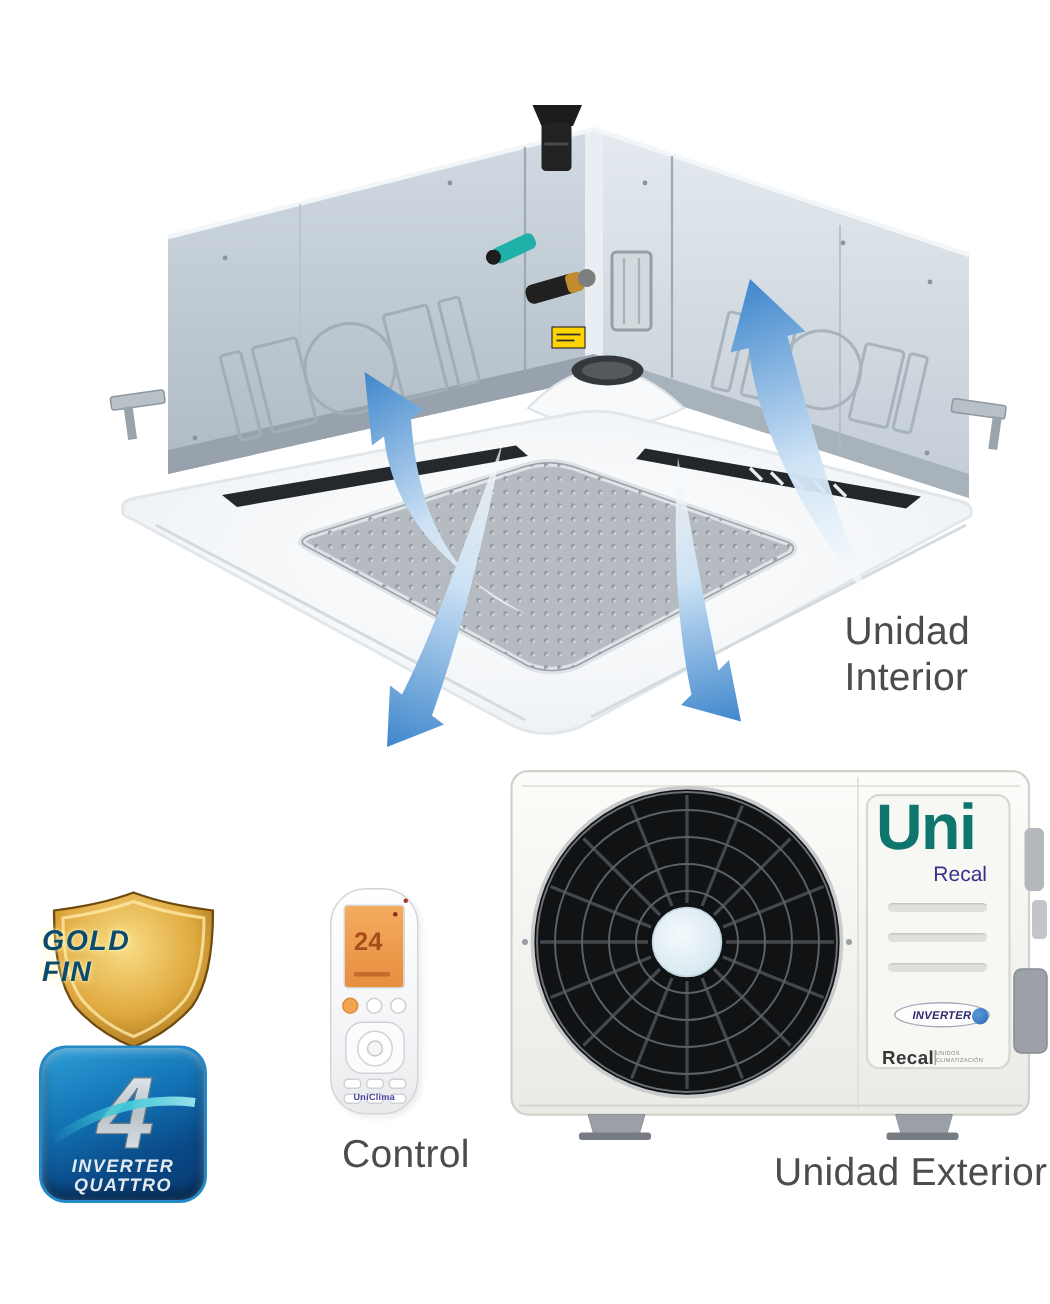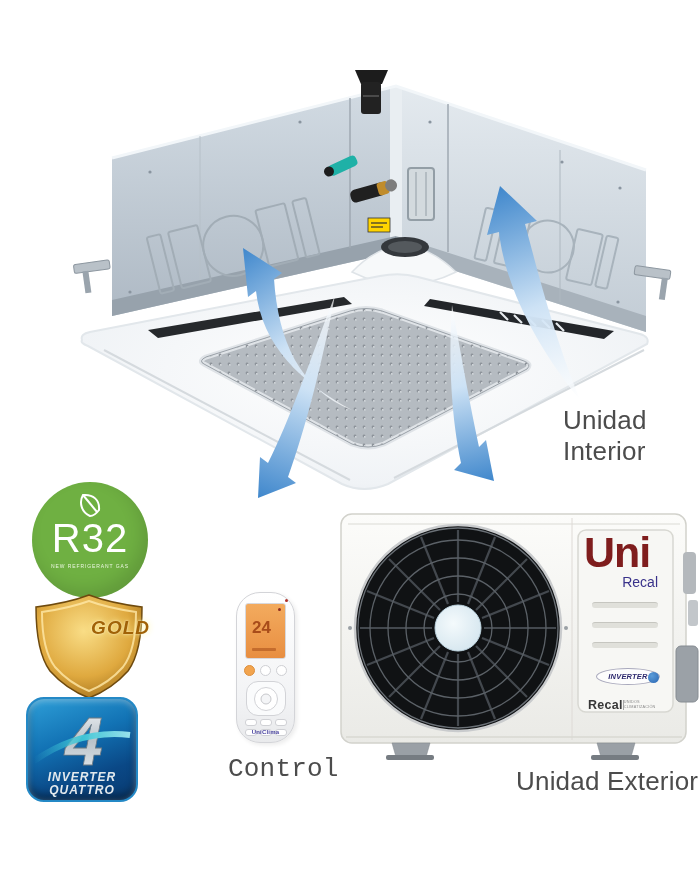--- a/index.html
+++ b/index.html
@@ -10,29 +10,29 @@
   
   .section-label{position:absolute;color:#4c4c4c;font-size:26px;letter-spacing:.2px;}
   
   .badge-r32{position:absolute;left:32px;top:482px;width:116px;height:116px;border-radius:50%;
              background:#6fb042;display:flex;flex-direction:column;align-items:center;
              box-shadow:inset -6px -8px 16px rgba(0,0,0,.12);}
   .badge-r32 .leaf{margin-top:10px;}
   .badge-r32 .r32-title{color:#fff;font-size:40px;font-weight:400;line-height:1;letter-spacing:1px;margin-top:0px;}
   .badge-r32 .r32-sub{color:#eaf6df;font-size:5px;letter-spacing:.9px;margin-top:5px;text-transform:uppercase;}
   .badge-gold{position:absolute;left:28px;top:592px;width:122px;height:110px;}
-  .badge-gold .gold-text{position:absolute;left:0;top:26px;width:100%;text-align:right;
-      font-size:19px;font-weight:bold;font-style:italic;color:#a16207;line-height:1.1;letter-spacing:1px;
+  .badge-gold .gold-text{position:absolute;left:0;top:26px;width:100%;text-align:left;
+      font-size:19px;font-weight:bold;font-style:italic;color:#0c4a6e;line-height:1.1;letter-spacing:1px;
       text-shadow:0 0 6px rgba(255,246,160,.95),0 0 2px rgba(255,255,255,.8);}
   .badge-quattro{position:absolute;left:26px;top:697px;width:112px;height:105px;border-radius:18px;
       background:linear-gradient(160deg,#2e9fd8 0%,#1272b4 40%,#0a4886 72%,#083a70 100%);
       border:2px solid #2489c6;box-sizing:border-box;
       box-shadow:inset 0 2px 6px rgba(255,255,255,.35),inset 0 -5px 9px rgba(0,0,0,.4);}
   
-  .remote{position:absolute;left:236px;top:592px;width:59px;height:151px;border-radius:24px;
+  .remote{position:absolute;left:220px;top:592px;width:59px;height:151px;border-radius:24px;
       background:linear-gradient(180deg,#ffffff 0%,#f2f3f5 70%,#e9eaec 100%);
       border:1px solid #d3d4d8;box-sizing:border-box;box-shadow:2px 2px 4px rgba(0,0,0,.08);}
   .remote .power-led{position:absolute;right:6px;top:6px;width:3px;height:3px;border-radius:50%;background:#b03028;}
   .remote .screen{position:absolute;left:8px;top:10px;width:41px;height:56px;border-radius:3px;
       background:linear-gradient(180deg,#f3ab5e 0%,#e88e41 100%);border:1px solid #d8d8dc;box-sizing:border-box;}
   .remote .screen .temp{position:absolute;left:6px;top:14px;color:#a84c1a;font-size:17px;font-weight:bold;}
   .remote .screen .seg{position:absolute;left:6px;bottom:7px;width:24px;height:3px;background:rgba(160,70,20,.5);border-radius:1px;}
   .remote .screen .led2{position:absolute;right:4px;top:4px;width:3px;height:3px;border-radius:50%;background:#8c2a20;}
   .remote .btnrow{position:absolute;left:0;top:72px;width:100%;display:flex;justify-content:center;gap:5px;}
   .remote .rbtn{width:11px;height:11px;border-radius:50%;background:#fff;border:1px solid #cfd0d4;box-sizing:border-box;}
@@ -42,21 +42,21 @@
   .remote .dpad .ring{position:absolute;left:50%;top:50%;transform:translate(-50%,-50%);
       width:22px;height:22px;border:1.5px solid #d2d3d7;border-radius:50%;background:#fff;}
   .remote .dpad .dot{position:absolute;left:50%;top:50%;transform:translate(-50%,-50%);
       width:9px;height:9px;border:1.5px solid #c7c8cc;border-radius:50%;background:#f4f5f7;}
   .remote .pills{position:absolute;left:0;top:126px;width:100%;display:flex;flex-direction:column;gap:3px;align-items:center;}
   .remote .pillrow{display:flex;gap:3px;}
   .remote .pill{width:12px;height:7px;border:1px solid #d0d1d5;border-radius:3px;background:#fff;box-sizing:border-box;}
   .remote .brand{position:absolute;left:0;bottom:7px;width:100%;text-align:center;
       font-size:6px;font-weight:bold;color:#4a44a0;letter-spacing:.2px;}
   
-  .ou-brand1{position:absolute;left:584px;top:528px;font-size:43px;font-weight:bold;color:#7f1d1d;letter-spacing:-1px;}
+  .ou-brand1{position:absolute;left:584px;top:528px;font-size:43px;font-weight:bold;color:#0f766e;letter-spacing:-1px;}
   .ou-brand2{position:absolute;left:584px;top:574px;width:74px;text-align:right;font-size:14px;color:#39328a;}
   .ou-slot{position:absolute;left:592px;width:66px;height:5px;background:#e0e0da;border-top:1px solid #c6c6c0;border-radius:3px;}
   .ou-inverter{position:absolute;left:596px;top:668px;width:64px;height:17px;border:1px solid #a9a9bc;border-radius:50%;
       background:#fdfdfd;display:flex;align-items:center;justify-content:center;box-sizing:border-box;}
   .ou-inverter .txt{font-size:7.5px;font-weight:bold;font-style:italic;color:#2e2a6e;letter-spacing:.2px;}
   .ou-inverter .dotblue{position:absolute;right:0px;top:2.5px;width:11px;height:11px;border-radius:50%;
       background:radial-gradient(circle at 35% 35%,#5b9bd8,#2a66b2);}
   .ou-recal{position:absolute;left:588px;top:698px;display:flex;align-items:center;gap:0;}
   .ou-recal .recal-name{font-size:12.5px;font-weight:800;color:#383838;letter-spacing:.3px;}
   .ou-recal .divider{width:1px;height:10px;background:#a5a5a5;}
@@ -272,45 +272,38 @@
         <polygon points="392,743 430,743 426,757 396,757" fill="#9aa0a6" stroke="#7e848a" stroke-width="0.5"></polygon>
         <rect x="386" y="755" width="48" height="5" rx="2" fill="#767c82"></rect>
         <polygon points="597,743 635,743 631,757 601,757" fill="#9aa0a6" stroke="#7e848a" stroke-width="0.5"></polygon>
         <rect x="591" y="755" width="48" height="5" rx="2" fill="#767c82"></rect>
       </g>
     </g>
   </svg>
 
   <div class="section-label" style="left:563px;top:405px;">Unidad Interior</div>
   <div class="section-label" style="left:516px;top:766px;">Unidad Exterior</div>
-  <div class="section-label" style="left:228px;top:754px;width:78px;text-align:right;font-family:Liberation Mono, monospace;">Control</div>
-
-  <div class="badge-r32">
-    <svg class="leaf" width="34" height="26" viewBox="0 0 34 26">
-      <path d="M17,24 C8,20 6,10 10,3 C20,2 27,8 26,18 C23,22 20,24 17,24 Z" fill="none" stroke="#ffffff" stroke-width="2"></path>
-      <path d="M10,3 L24,20" fill="none" stroke="#ffffff" stroke-width="2"></path>
-    </svg>
-    <div class="r32-title">R32</div>
-    <div class="r32-sub">NEW REFRIGERANT GAS</div>
-  </div>
+  <div class="section-label" style="left:228px;top:754px;width:78px;text-align:right;">Control</div>
+
 
   <div class="badge-gold">
     <svg width="122" height="110" viewBox="0 0 122 110">
       <defs>
         <radialGradient id="goldGrad" cx="0.45" cy="0.35" r="0.8">
           <stop offset="0" stop-color="#f9dd86"></stop>
             <stop offset="0.55" stop-color="#dfa93f"></stop>
           <stop offset="1" stop-color="#8f5e10"></stop>
         </radialGradient>
       </defs>
       <path d="M61,3 Q82,11 114,15 Q114,60 100,79 Q84,97 61,106 Q38,97 22,79 Q8,60 8,15 Q40,11 61,3 Z" fill="url(#goldGrad)" stroke="#6e4a0e" stroke-width="1.5"></path>
       <path d="M61,9 Q80,16 108,20 Q108,58 95,75 Q81,91 61,99 Q41,91 27,75 Q14,58 14,20 Q42,16 61,9 Z" fill="none" stroke="#ffe9a8" stroke-width="2" opacity="0.8"></path>
     </svg>
     <div class="gold-text">
       <div>GOLD</div>
+      <div>FIN</div>
     </div>
   </div>
 
   <div class="badge-quattro">
     <svg width="108" height="101" viewBox="0 0 108 101">
       <defs>
         <linearGradient id="silverGrad" x1="0" y1="0" x2="0" y2="1">
           <stop offset="0" stop-color="#f5f8fa"></stop>
             <stop offset="0.5" stop-color="#b9c2c9"></stop>
           <stop offset="1" stop-color="#eaeff2"></stop>

